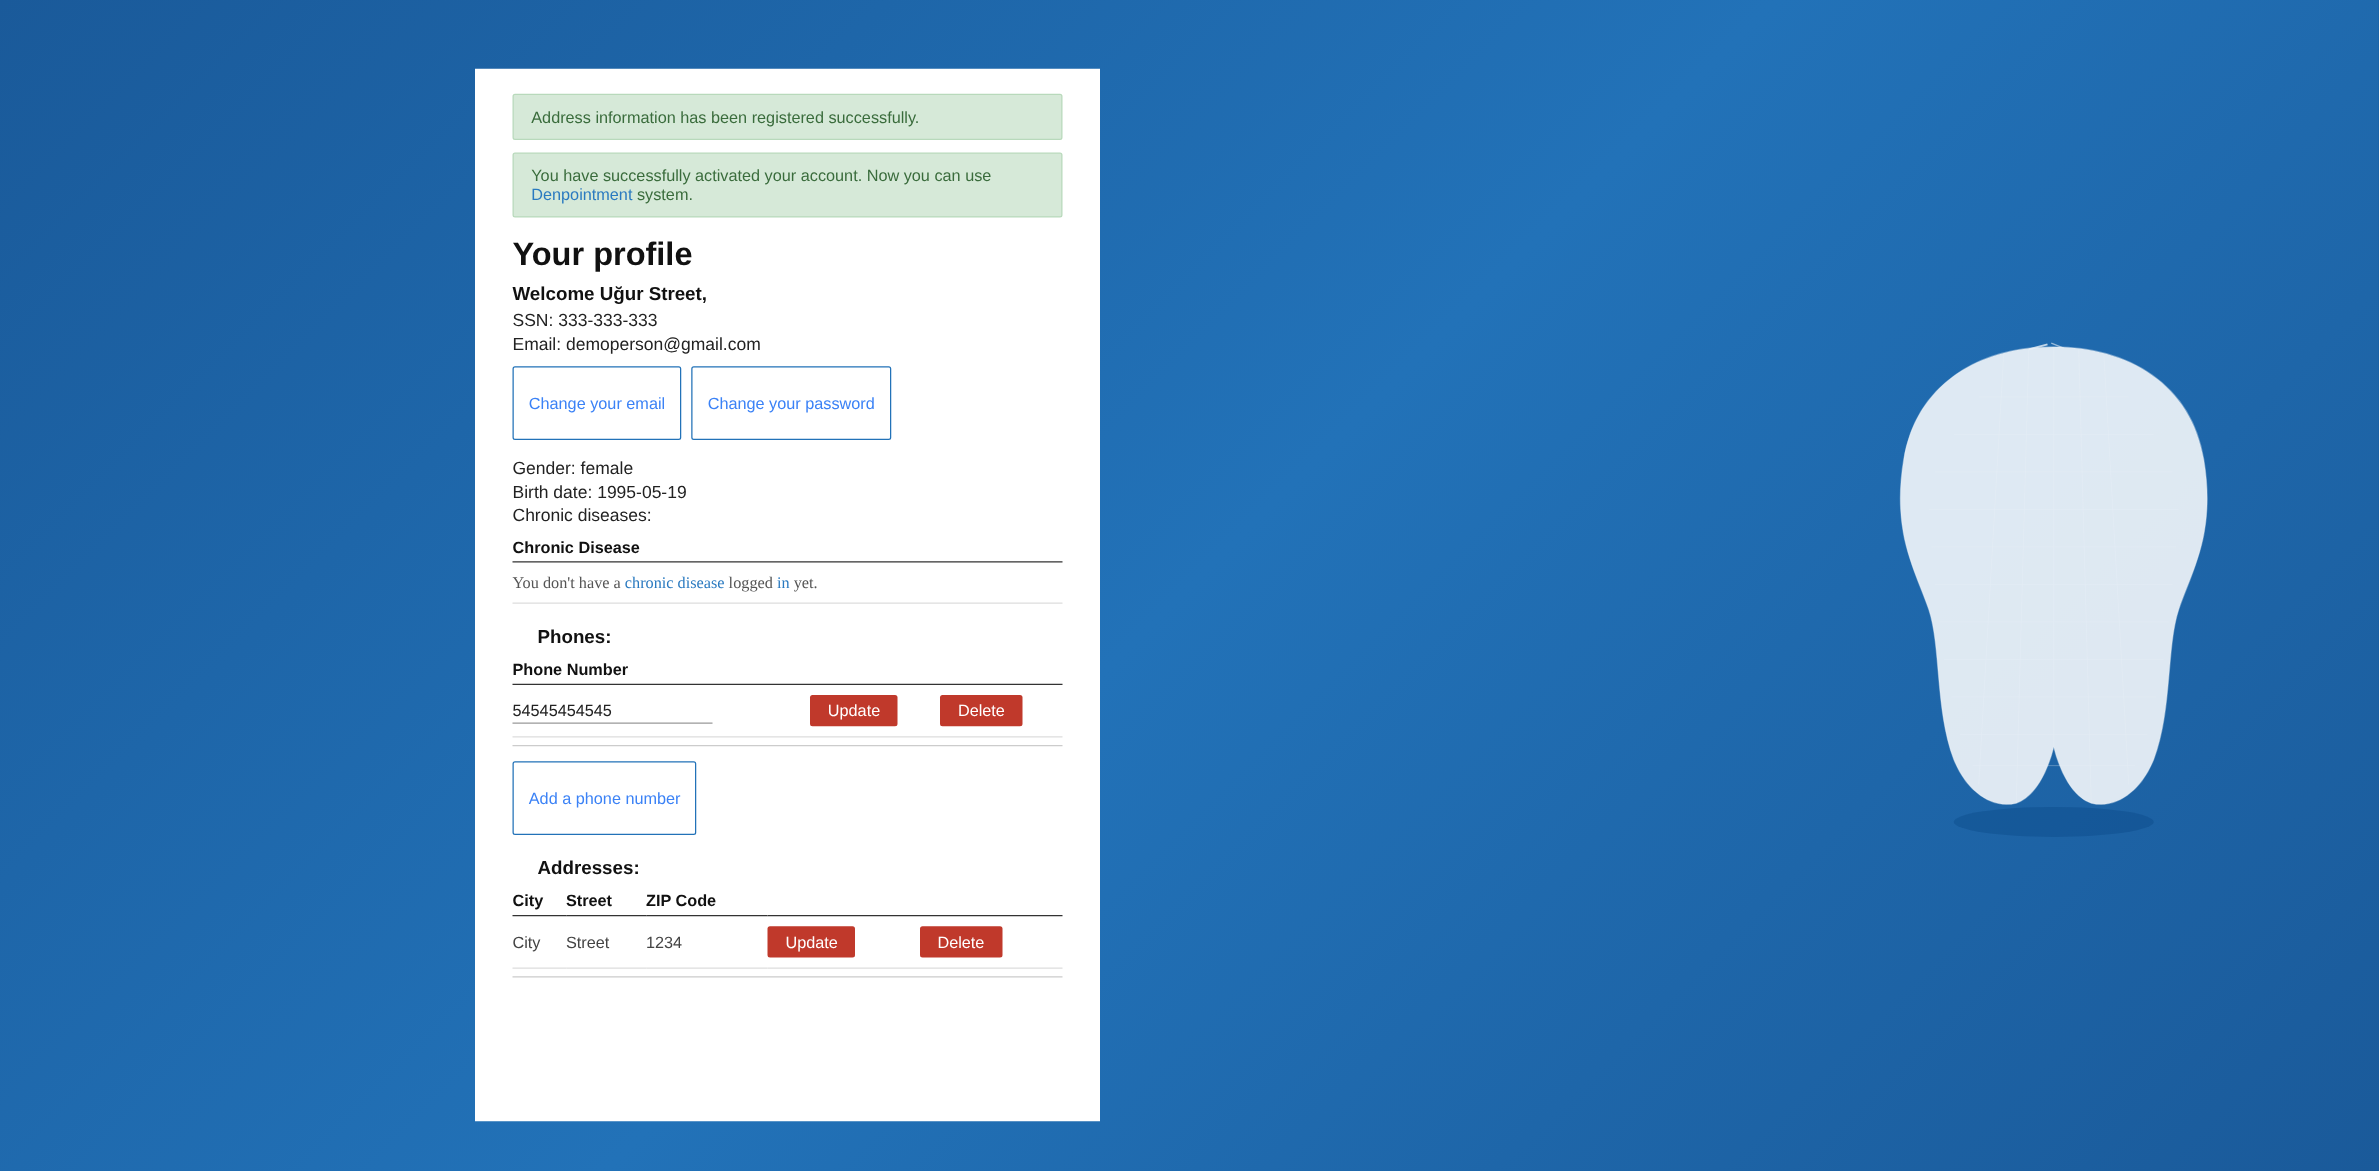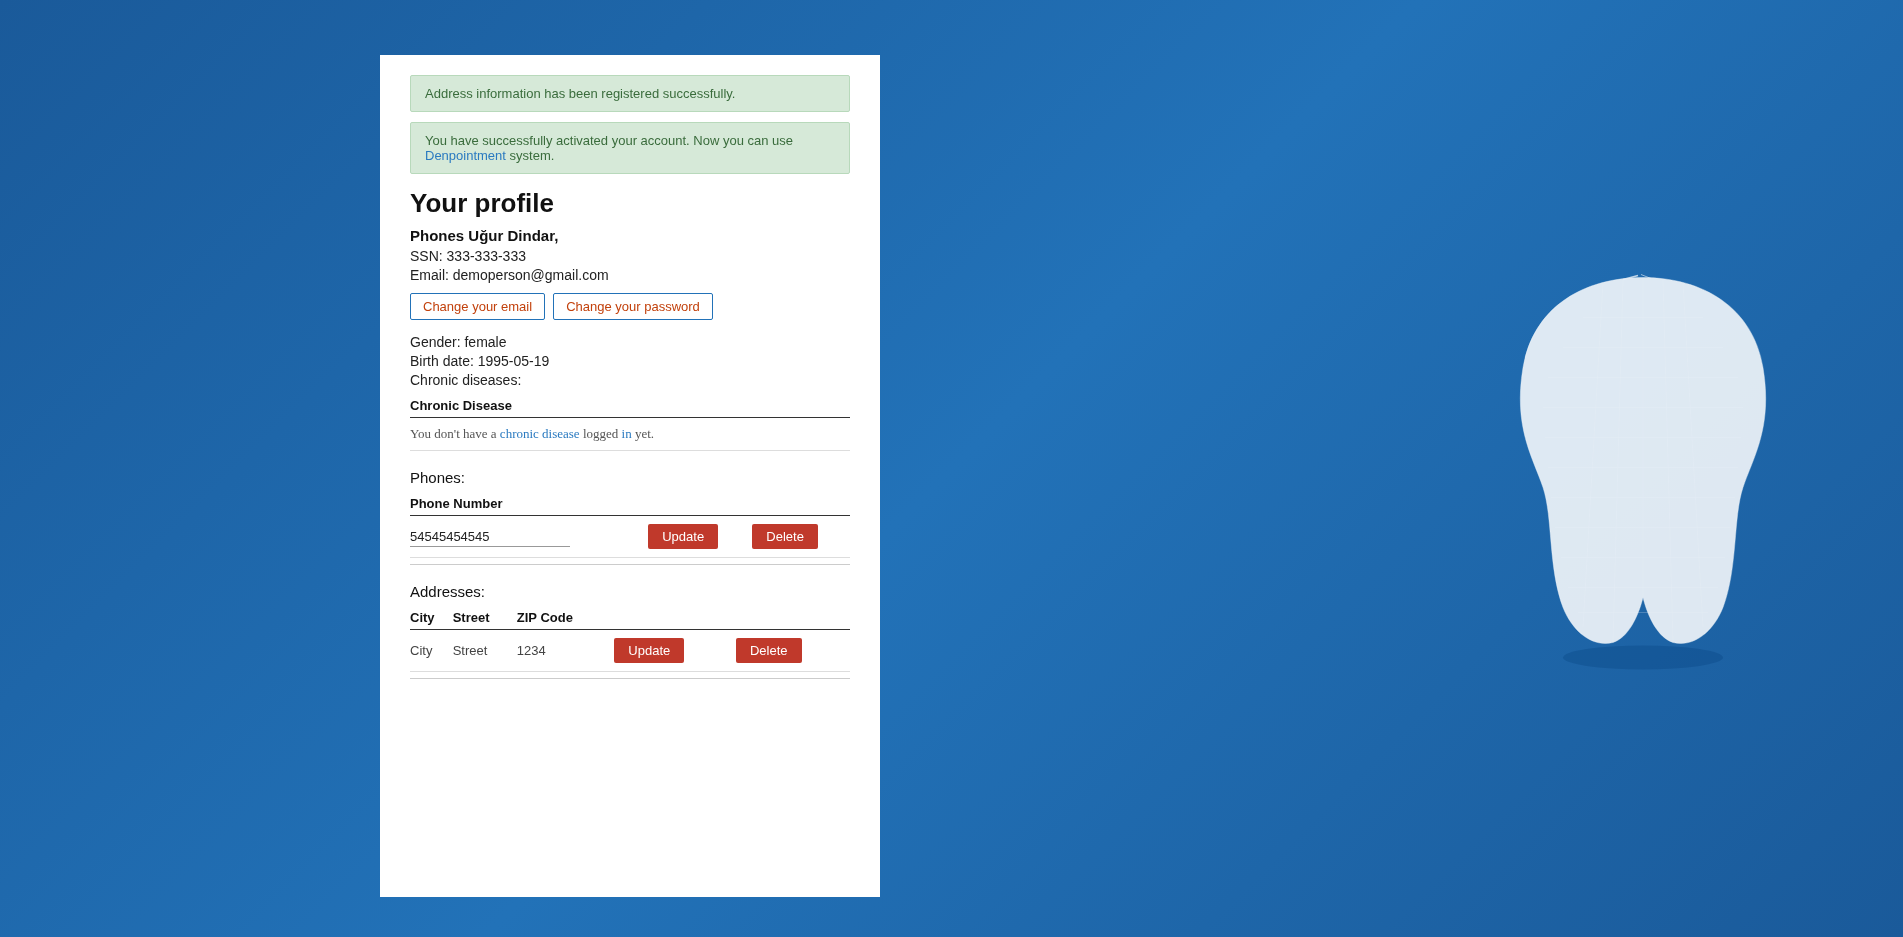--- a/index.html
+++ b/index.html
@@ -90,22 +90,22 @@
     .btn-row {
       display: flex;
       gap: 8px;
       margin-top: 10px;
       margin-bottom: 14px;
     }
 
     .btn-outline {
       background: #fff;
       border: 1px solid #2272b8;
-      color: #c2410c;
-      padding: 5px 12px;
+      color: #3b82f6;
+      padding: 21px 12px;
       font-size: 13px;
       cursor: pointer;
       border-radius: 2px;
     }
 
     .profile-gender,
     .profile-birthdate,
     .profile-chronic-label {
       font-size: 14px;
       color: #222;
@@ -161,24 +161,25 @@
       color: #fff;
       border: none;
       padding: 5px 14px;
       font-size: 13px;
       cursor: pointer;
       border-radius: 2px;
     }
 
     .section-heading {
       font-size: 15px;
-      font-weight: normal;
+      font-weight: bold;
       color: #111;
       margin-top: 18px;
       margin-bottom: 4px;
+      margin-left: 20px;
     }
 
     .add-btn-row {
       margin-top: 12px;
     }
 
     .phone-input {
       border: none;
       border-bottom: 1px solid #999;
       outline: none;
@@ -239,21 +240,21 @@
     </div>
 
     <div class="alert-success">
       <span>
         You have successfully activated your account. Now you can use <a href="#">Denpointment</a> system.
       </span>
     </div>
 
     <h1 class="profile-title">Your profile</h1>
 
-    <div class="profile-welcome">Phones Uğur Dindar,</div>
+    <div class="profile-welcome">Welcome Uğur Street,</div>
 
     <div class="profile-ssn">
       <span>SSN:</span>
       <span>333-333-333</span>
     </div>
 
     <div class="profile-email">
       <span>Email:</span>
       <span>demoperson@gmail.com</span>
     </div>
@@ -311,20 +312,23 @@
           </td>
           <td>
             <button class="btn-red">Delete</button>
           </td>
         </tr>
       </tbody>
     </table>
 
     <hr class="divider">
 
+    <div class="add-btn-row">
+      <button class="btn-outline">Add a phone number</button>
+    </div>
 
     <div class="section-heading">Addresses:</div>
 
     <table class="section-table">
       <thead>
         <tr>
           <th>City</th>
           <th>Street</th>
           <th>ZIP Code</th>
           <th></th>

